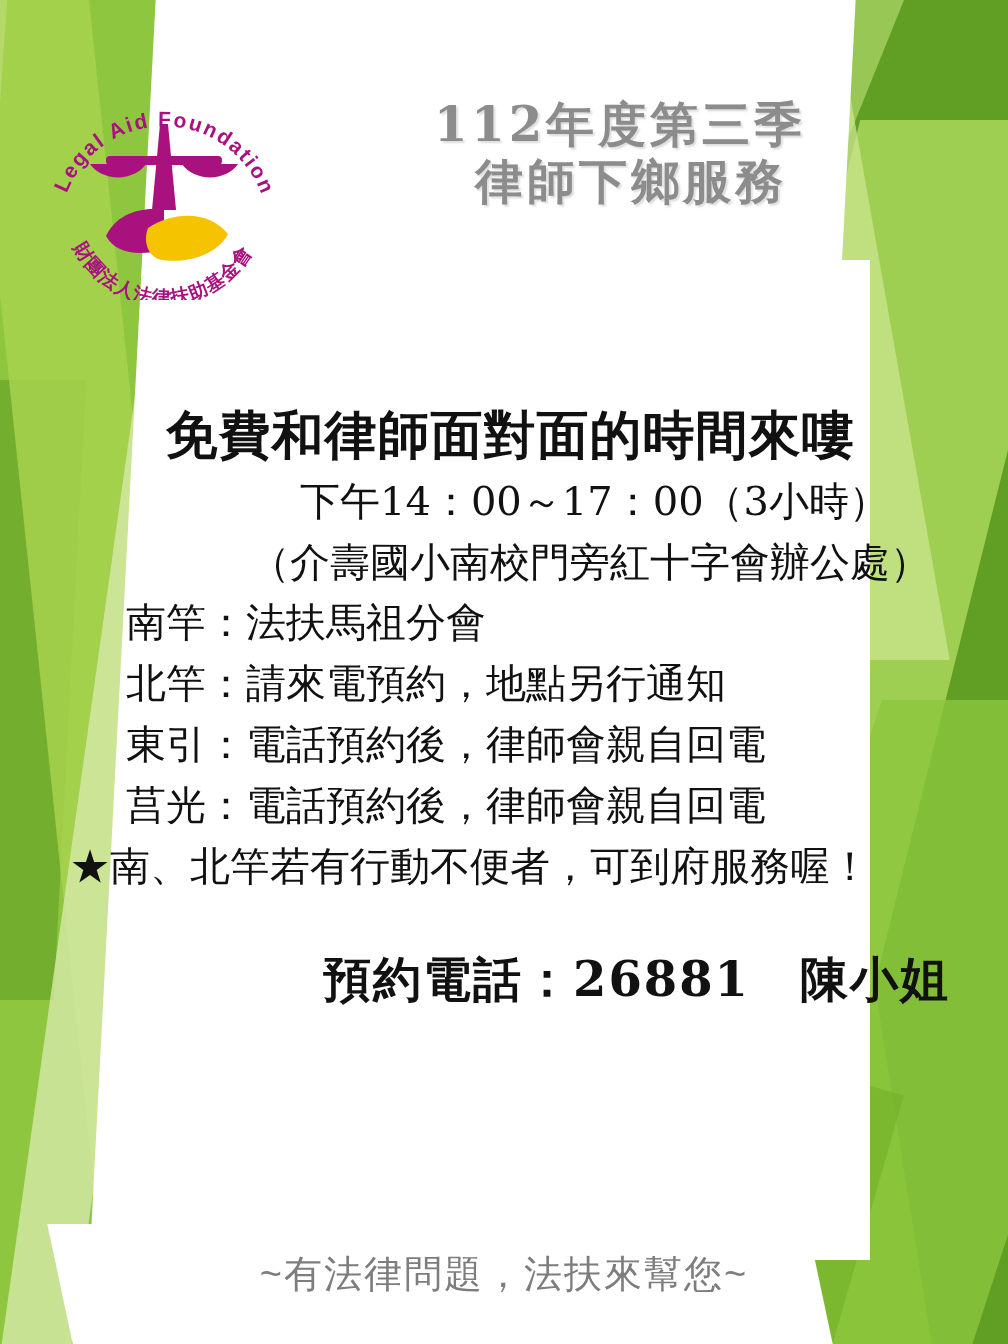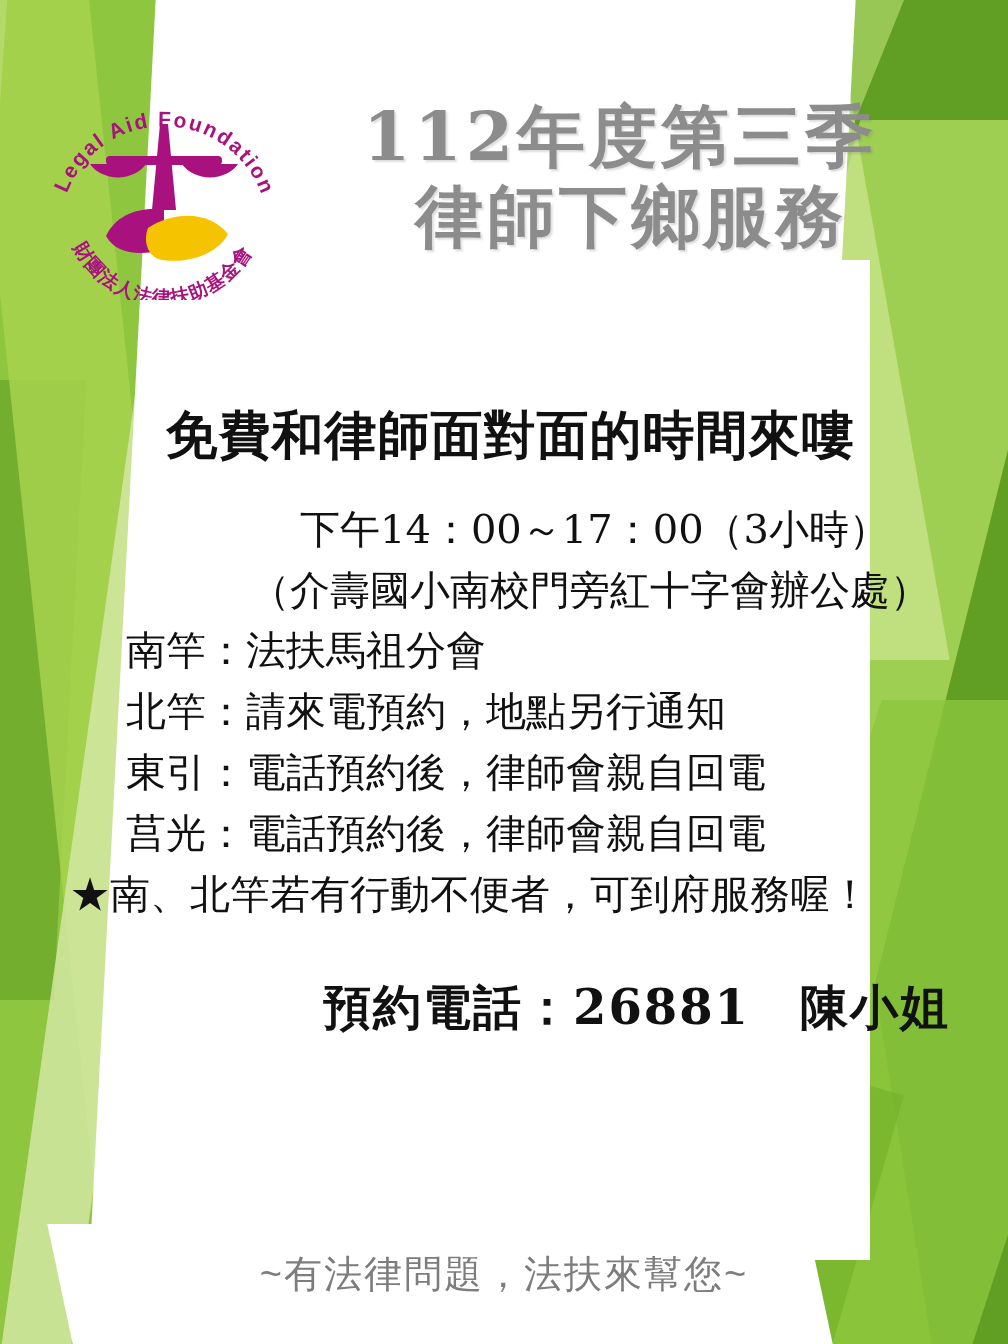--- a/index.html
+++ b/index.html
@@ -174,21 +174,21 @@
     top: 96px;
     width: 700px;
     text-align: center;
     color: #8c8c8c;
     font-family: "DejaVu Serif", serif;
     font-weight: 700;
     line-height: 1.18;
     letter-spacing: 4px;
     text-shadow: 2px 2px 2px rgba(120,120,120,.25);
   }
-  .title-line { font-size: 68px; white-space: nowrap; }
+  .title-line { font-size: 48px; white-space: nowrap; }
   .title-line.second { margin-left: 22px; }
 
   
   .body-block {
     position: absolute;
     left: 70px;
     top: 392px;
     width: 880px;
     color: #111111;
   }
@@ -204,21 +204,21 @@
   }
   .head-line.l2 { letter-spacing: 2px; }
 
   .info-line {
     font-family: "DejaVu Serif", serif;
     font-size: 40px;
     line-height: 1.52;
     letter-spacing: 0px;
     white-space: nowrap;
   }
-  .info-line.indent-2 { padding-left: 230px; margin-top: 28px; }
+  .info-line.indent-2 { padding-left: 230px; }
   .info-line.indent-3 { padding-left: 180px; }
   .info-line.indent-4 { padding-left: 56px; }
   .info-line.star { padding-left: 0px; }
 
   .phone-line {
     font-family: "DejaVu Serif", serif;
     font-weight: 700;
     font-size: 48px;
     letter-spacing: 2px;
     text-align: right;

